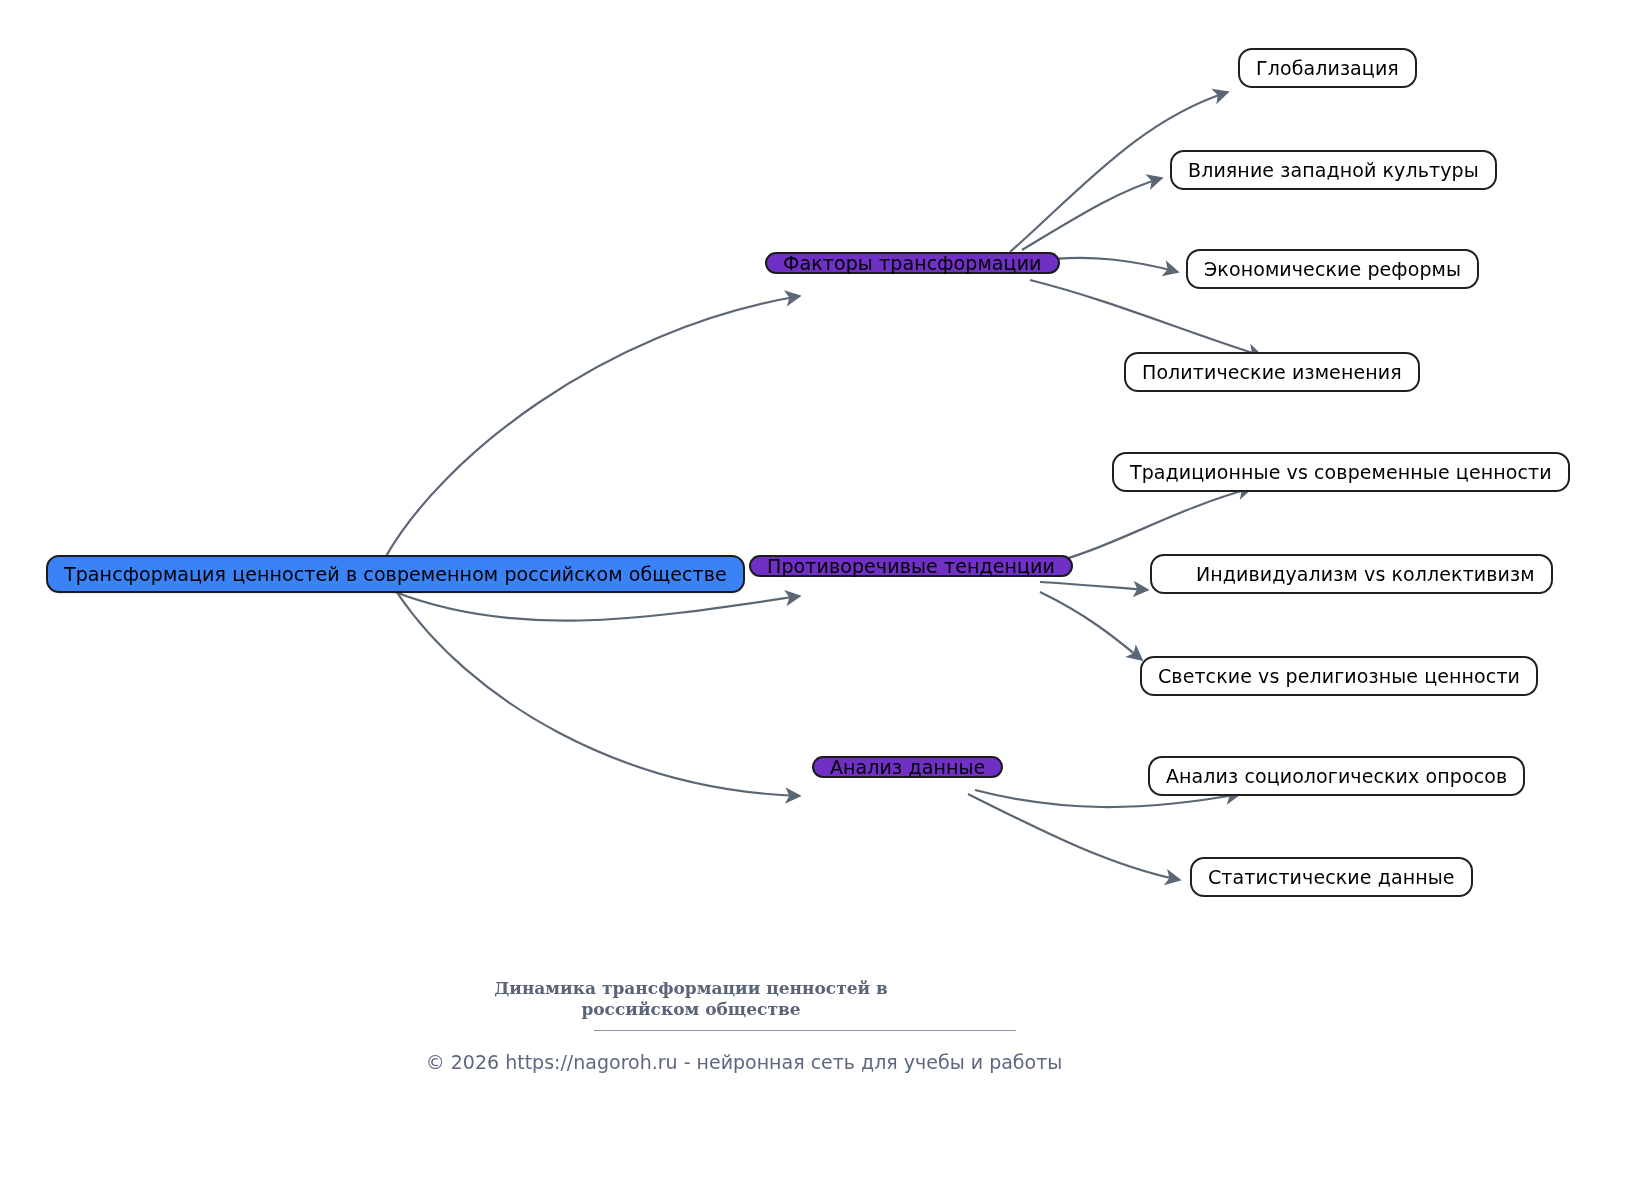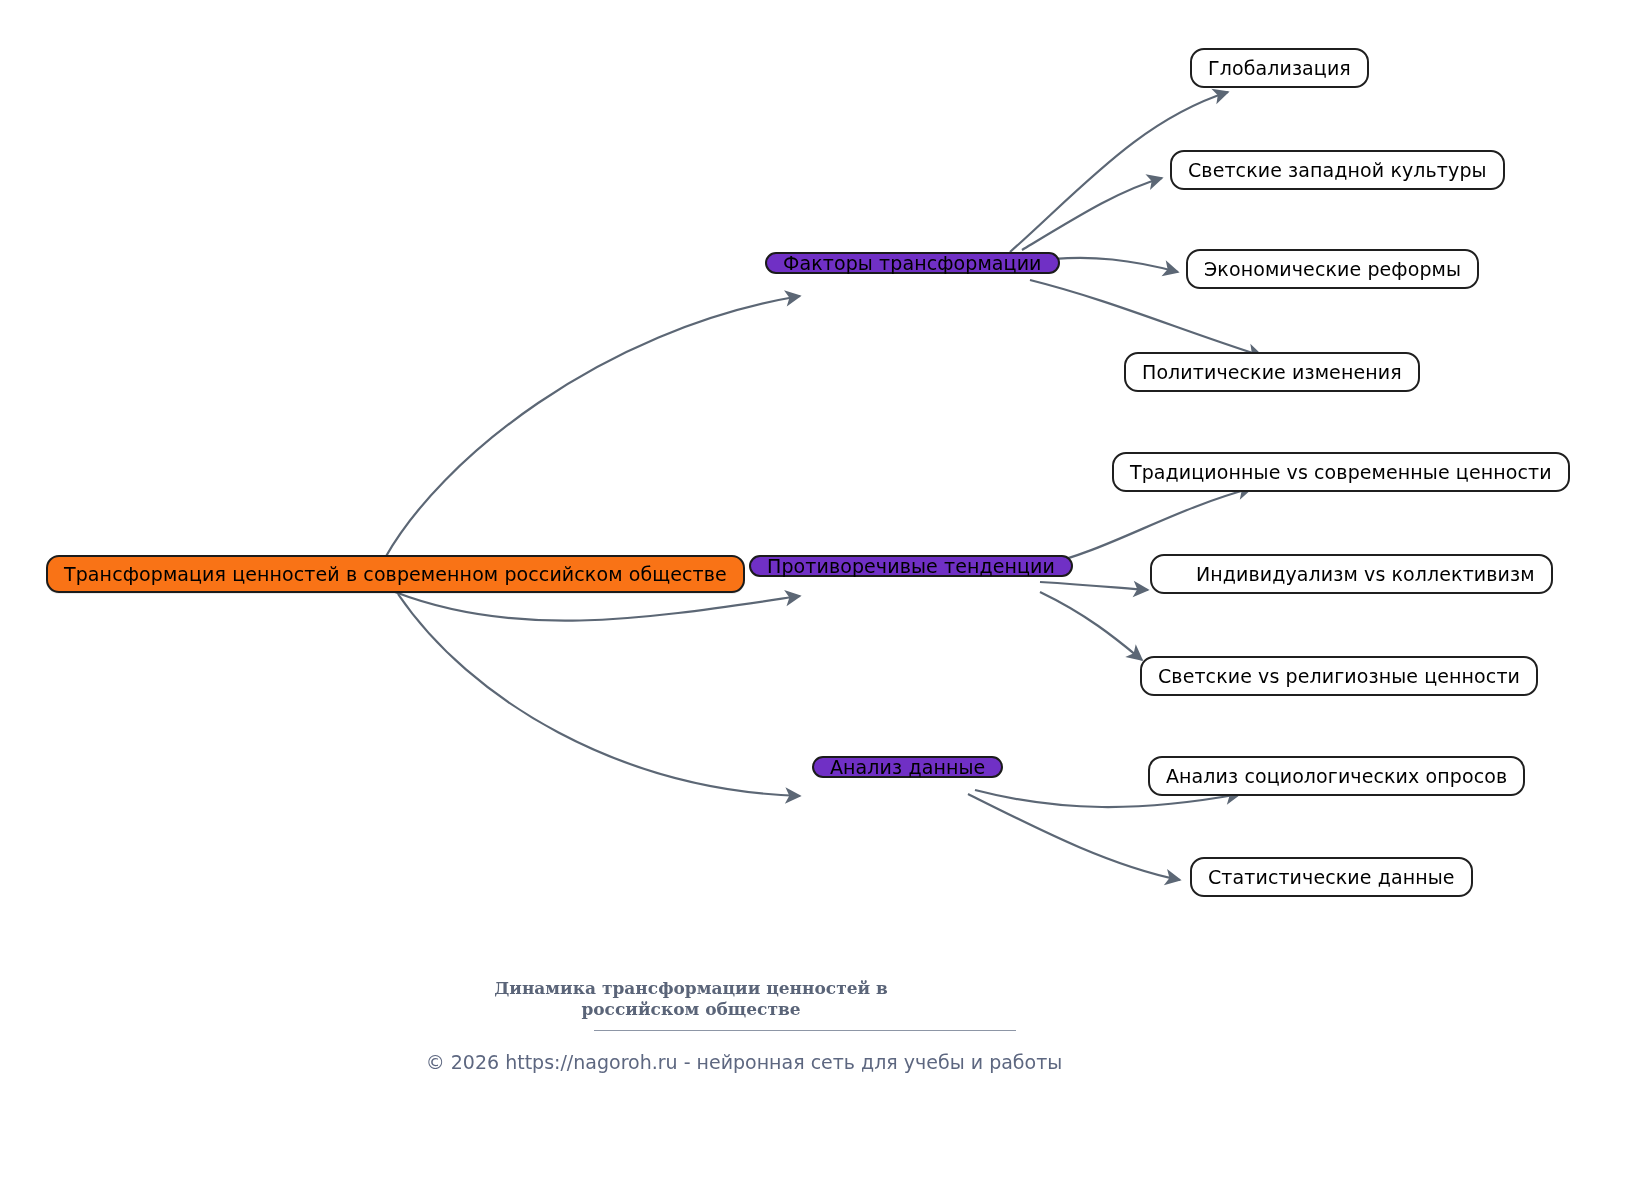--- a/index.html
+++ b/index.html
@@ -33,21 +33,21 @@
     display: flex;
     align-items: center;
     justify-content: center;
     white-space: nowrap;
     font-size: 19px;
     line-height: 1;
     color: #000000;
     letter-spacing: 0.1px;
   }
   .node-root {
-    background: #f97316;
+    background: #3b82f6;
     border: 2px solid #1b1b1b;
     border-radius: 13px;
     padding: 0 16px;
     height: 38px;
     box-shadow: 0 1px 0 rgba(0,0,0,.08);
   }
   .node-branch {
     background: #7030c5;
     border: 2px solid #1b1b1b;
     border-radius: 13px;
@@ -130,25 +130,25 @@
     </g>
   </svg>
 
   <div class="node node-root" style="left:46px; top:555px;">
     <span>Трансформация ценностей в современном российском обществе</span>
   </div>
 
   <div class="node node-branch" style="left:765px; top:252px;">
     <span>Факторы трансформации</span>
   </div>
-  <div class="node node-leaf" style="left:1190px; top:48px;">
+  <div class="node node-leaf" style="left:1238px; top:48px;">
     <span>Глобализация</span>
   </div>
   <div class="node node-leaf" style="left:1170px; top:150px;">
-    <span>Светские западной культуры</span>
+    <span>Влияние западной культуры</span>
   </div>
   <div class="node node-leaf" style="left:1186px; top:249px;">
     <span>Экономические реформы</span>
   </div>
   <div class="node node-leaf" style="left:1124px; top:352px;">
     <span>Политические изменения</span>
   </div>
 
   <div class="node node-branch" style="left:749px; top:555px;">
     <span>Противоречивые тенденции</span>

